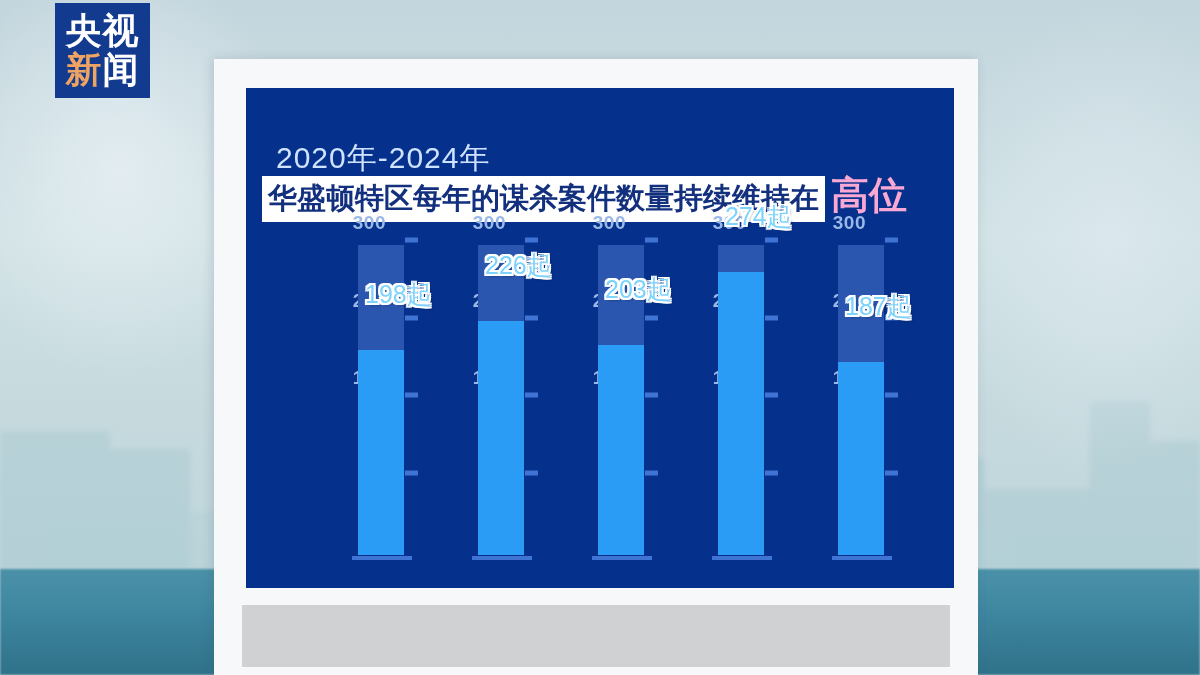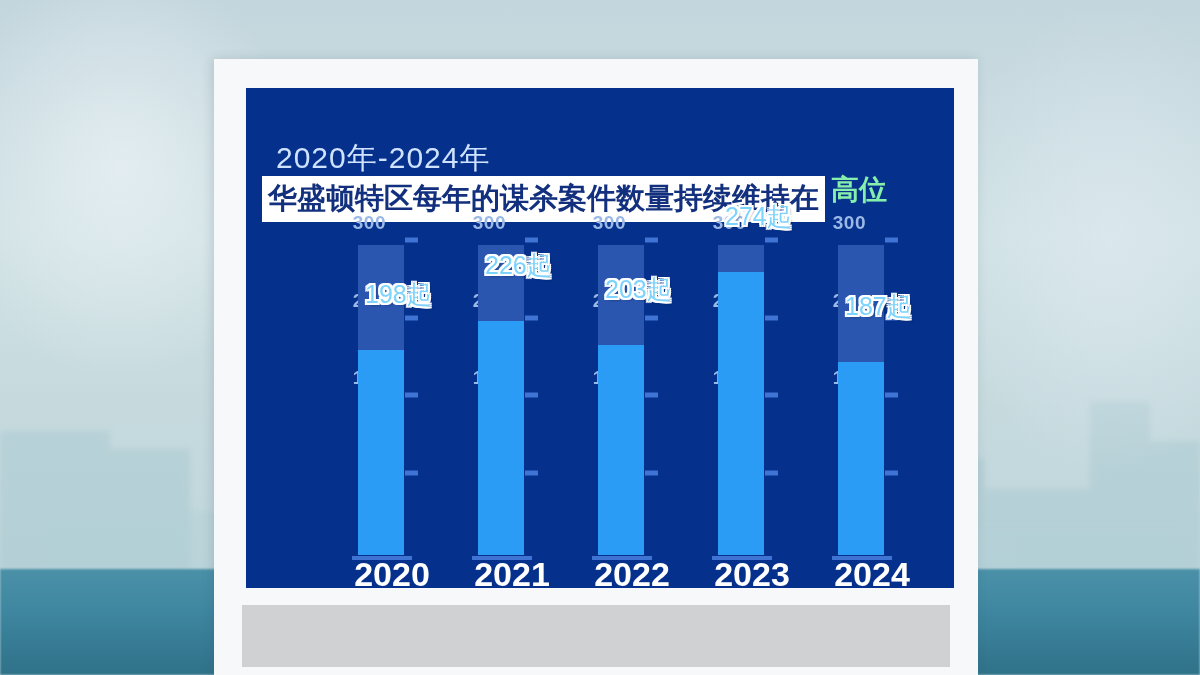--- a/index.html
+++ b/index.html
@@ -109,23 +109,23 @@
     background: #ffffff;
     color: #12307e;
     font-weight: 700;
     font-size: 29px;
     line-height: 1;
     padding: 8px 6px 9px 6px;
     white-space: nowrap;
     letter-spacing: 0px;
   }
   #headline-accent {
-    color: #86efac;
-    font-weight: 700;
-    font-size: 28px;
+    color: #f9a8d4;
+    font-weight: 700;
+    font-size: 38px;
     line-height: 1;
     margin-left: 6px;
     white-space: nowrap;
   }
 
   
   #plot {
     position: absolute;
     left: 94px; top: 157px;
     width: 584px; height: 310px;
@@ -254,20 +254,29 @@
         <rect x="640" y="205" width="240" height="55"></rect>
         <rect x="930" y="220" width="250" height="40"></rect>
       </g>
     </svg>
   </div>
 
   <div class="waterband"></div>
   <div class="glow-left"></div>
   <div class="glow-right"></div>
 
+  <div id="logo">
+    <div class="row row1">
+      <span class="c-white">央视</span>
+    </div>
+    <div class="row">
+      <span class="c-orange">新</span>
+      <span class="c-white">闻</span>
+    </div>
+  </div>
 
   <div id="card">
 
     <div id="panel">
 
       <div id="supertitle">2020年-2024年</div>
 
       <div id="headline-wrap">
         <div id="headline-box">华盛顿特区每年的谋杀案件数量持续维持在</div>
         <div id="headline-accent">高位</div>
@@ -343,25 +352,18 @@
             <div class="axis-tick" style="bottom: 50%;"></div>
             <div class="axis-label" style="bottom: 25%;">75</div>
             <div class="axis-tick" style="bottom: 25%;"></div>
             <div class="track">
               <div class="fill" style="height: 62.3333%;"></div>
             </div>
             <div class="baseline"></div>
             <div class="value" style="bottom: 62.3333%;">187起</div>
           </div>
         </div>
-      <div id="years">
-          <div class="year">2020</div>
-          <div class="year">2021</div>
-          <div class="year">2022</div>
-          <div class="year">2023</div>
-          <div class="year">2024</div>
-        </div>
     </div>
 
     <div class="placeholder" id="ph1"></div>
 
   </div>
 </div>
 
 </body></html>

